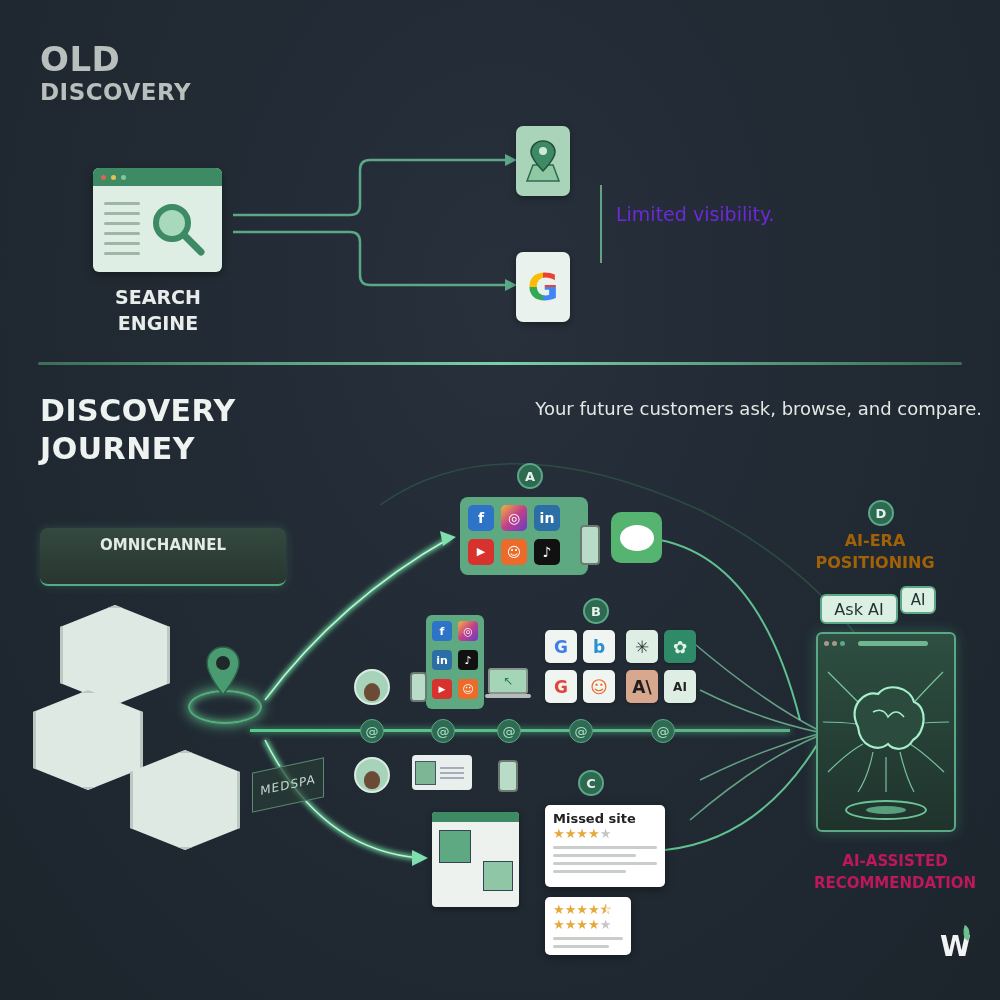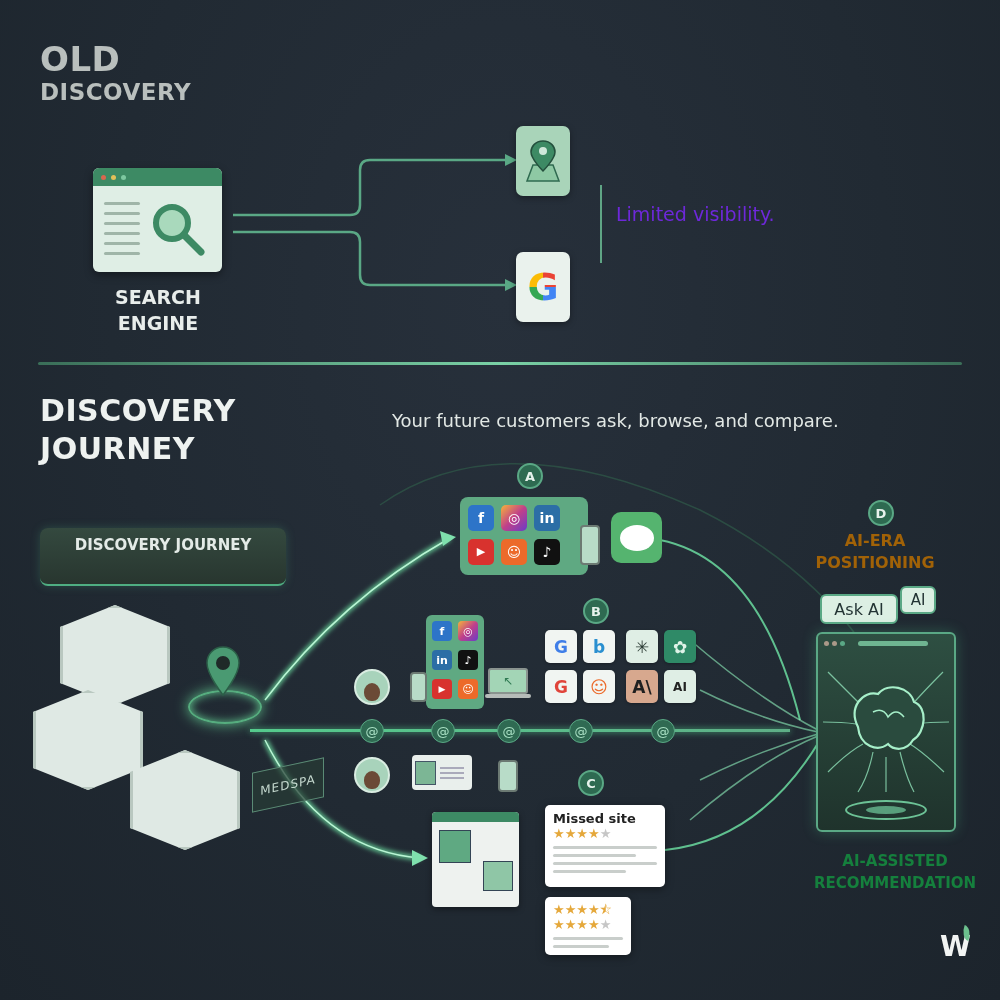--- a/index.html
+++ b/index.html
@@ -33,21 +33,21 @@
 
   .divider { left: 38px; top: 362px; width: 924px; height: 3px; background: linear-gradient(90deg, #3a6e58, #7ad1a6 50%, #3a6e58); border-radius: 2px; }
 
   
   .modern-title { left: 40px; top: 392px; font-weight: bold; font-size: 30px; line-height: 38px; letter-spacing: 0.5px; }
   .modern-title .green { color: #7fc9a0; }
   .modern-title .white { color: #eef2f0; }
 
   .omni-box { left: 40px; top: 528px; width: 246px; height: 58px; border-radius: 8px; background: linear-gradient(180deg,#34493f,#28362f); border-bottom: 2px solid #4fae82; box-shadow: 0 0 10px rgba(80,180,130,0.25); text-align: center; padding-top: 6px; font-weight: bold; font-size: 15px; line-height: 22px; color: #e4ebe7; }
 
-  .tagline { left: 392px; top: 408px; width: 590px; text-align: left; }
+  .tagline { left: 392px; top: 396px; width: 590px; text-align: right; }
   .tagline .l1 { font-size: 18px; color: #e2e8e5; line-height: 26px; }
   .tagline .l2 { font-size: 18px; font-weight: bold; color: #a6dbbd; line-height: 26px; }
 
   .badge { width: 26px; height: 26px; border-radius: 50%; background: #2e6a51; border: 2px solid #5aa885; color: #e6f2ec; font-weight: bold; font-size: 13px; display: flex; align-items: center; justify-content: center; }
 
   .social-panel { left: 460px; top: 497px; width: 128px; height: 78px; border-radius: 8px; background: #5fa982; padding: 8px; display: grid; grid-template-columns: repeat(3, 26px); grid-gap: 5px 7px; }
   .ic { width: 26px; height: 26px; border-radius: 5px; display: flex; align-items: center; justify-content: center; color: #fff; font-weight: bold; font-size: 14px; }
   .phone { width: 20px; height: 40px; border-radius: 4px; background: #b8dcc8; border: 2px solid #6c7a73; }
   .msg-tile { left: 611px; top: 512px; width: 51px; height: 51px; border-radius: 10px; background: #55b46f; display: flex; align-items: center; justify-content: center; }
   .msg-bubble { width: 34px; height: 26px; background: #fff; border-radius: 50%; position: relative; }
@@ -93,21 +93,21 @@
 
   .ai-era { left: 800px; top: 530px; width: 150px; text-align: center; font-weight: bold; font-size: 16px; line-height: 22px; color: #a16207; }
   .ask-ai { left: 820px; top: 594px; width: 78px; height: 30px; background: #dcefe3; border: 2px solid #5aa885; border-radius: 6px; font-size: 16px; color: #233; display: flex; align-items: center; justify-content: center; }
   .ai-bubble { left: 900px; top: 586px; width: 36px; height: 28px; background: #dcefe3; border: 2px solid #5aa885; border-radius: 6px; font-size: 15px; color: #233; display: flex; align-items: center; justify-content: center; }
 
   .ai-window { left: 816px; top: 632px; width: 140px; height: 200px; border-radius: 6px; background: linear-gradient(180deg, #2e4f42, #1f332c); border: 2px solid #5aa885; box-shadow: 0 0 14px rgba(80,200,140,0.3); overflow: hidden; }
   .ai-window .top { height: 18px; display: flex; align-items: center; padding-left: 6px; gap: 3px; }
   .ai-window .top .d { width: 5px; height: 5px; border-radius: 50%; background: #a98; }
   .ai-window .top .url { width: 70px; height: 5px; background: #6fb591; border-radius: 3px; margin-left: 10px; }
 
-  .ai-assisted { left: 805px; top: 850px; width: 180px; text-align: center; font-weight: bold; font-size: 15px; line-height: 22px; color: #15803d; }
+  .ai-assisted { left: 805px; top: 850px; width: 180px; text-align: center; font-weight: bold; font-size: 15px; line-height: 22px; color: #be185d; }
   .logo { left: 940px; top: 930px; font-weight: bold; font-size: 28px; color: #f2f4f3; }
 </style>
 </head>
 <body>
 
 <div class="abs old-title">
   <div class="big">OLD</div>
   <div class="sub">DISCOVERY</div>
 </div>
 
@@ -159,21 +159,21 @@
 </div>
 
 <div class="abs divider"></div>
 
 <div class="abs modern-title">
   <div class="white">DISCOVERY</div>
   <div class="white">JOURNEY</div>
 </div>
 
 <div class="abs omni-box">
-  <div>DISCOVERY JOURNEY</div>
+  <div>OMNICHANNEL</div>
 </div>
 
 <div class="abs tagline">
   <div class="l1">Your future customers ask, browse, and compare.</div>
 </div>
 
 <svg class="abs" style="left:0;top:440px" width="1000" height="440" viewBox="0 440 1000 440">
   <defs>
     <filter id="g" x="-20%" y="-20%" width="140%" height="140%">
         <feGaussianBlur stdDeviation="2.5"></feGaussianBlur>

